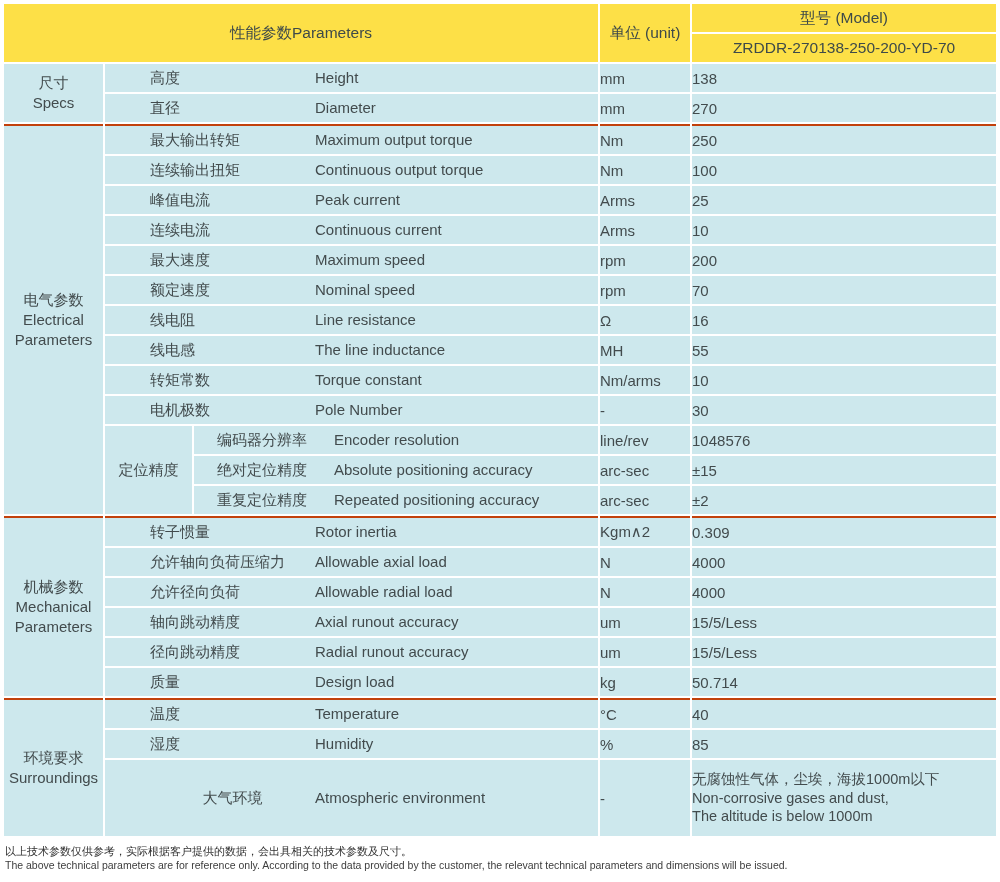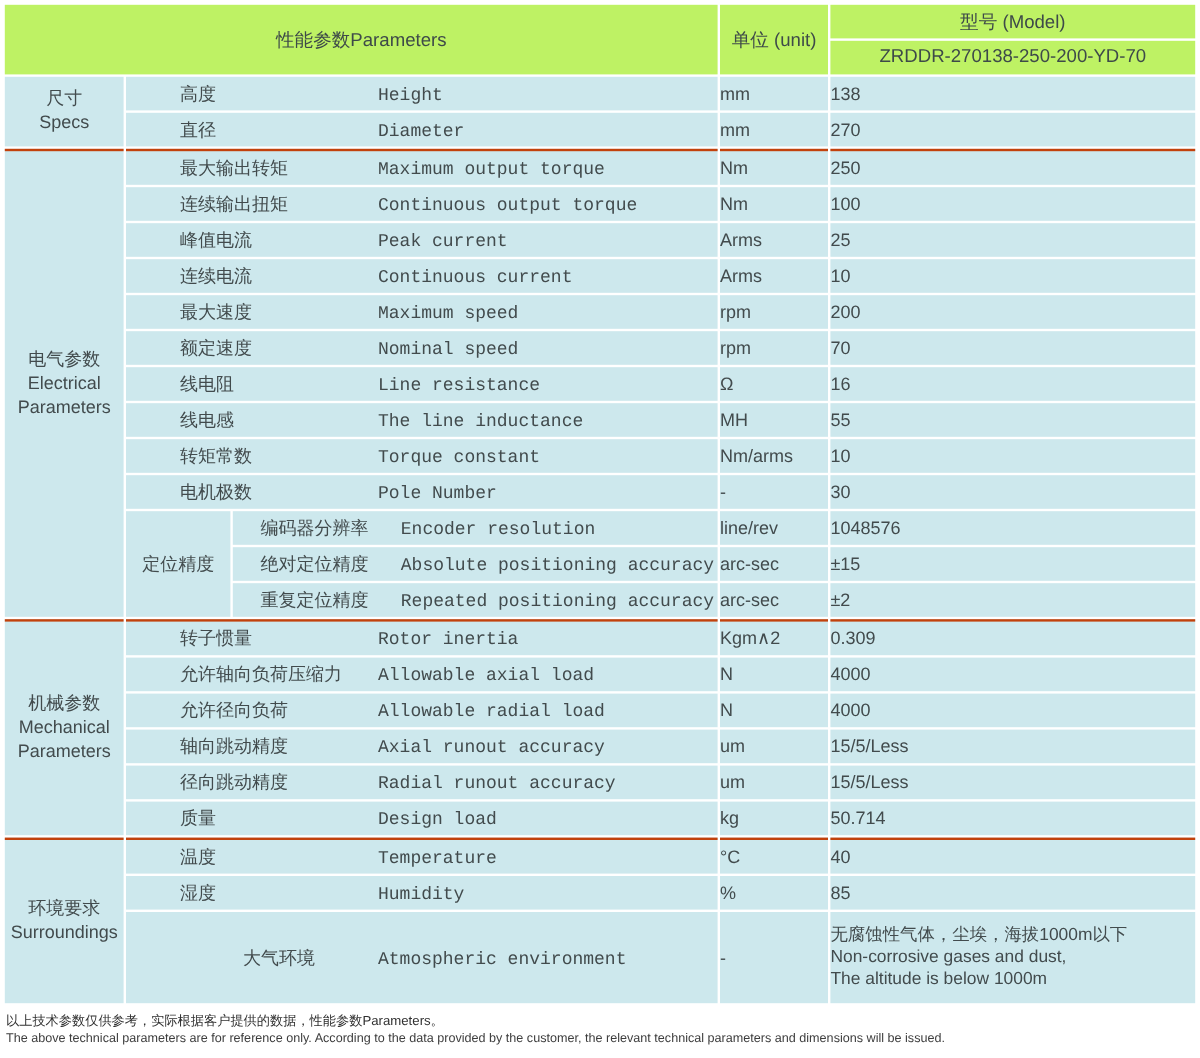--- a/index.html
+++ b/index.html
@@ -28,36 +28,36 @@
   td {
     background: #cde8ed;
     vertical-align: middle;
     font-size: 15px;
     color: #424b4d;
     padding: 0;
     overflow: hidden;
     white-space: nowrap;
   }
   td.hd {
-    background: #bef264;
+    background: #fde047;
     text-align: center;
     color: #3e4a49;
     height: 28px;
     font-size: 15.5px;
   }
   tr.body-r td { height: 28px; }
   tr.tall-r td { height: 76px; }
 
   
   tr.sect > td, td.sect { border-top: 2px solid #c2410c; }
 
   td.cat { text-align: center; line-height: 1.32; white-space: normal; }
   td.subcat { text-align: center; }
 
-  td.p { padding-left: 45px; text-align: left; font-family: Liberation Mono, monospace; }
+  td.p { padding-left: 45px; text-align: left; }
   td.p .zh { display: inline-block; width: 165px; }
   td.p.subp { padding-left: 23px; }
   td.p.subp .zh { width: 117px; }
   td.p.atmo .zh { text-align: center; }
 
   td.u, td.v { text-align: left; }
 
   td.multiline { white-space: normal; line-height: 1.28; font-size: 14.5px; }
 
   .footnotes { margin: 6px 0 0 5px; }
@@ -230,16 +230,16 @@
       <td class="v multiline">
         <div>无腐蚀性气体，尘埃，海拔1000m以下</div>
         <div>Non-corrosive gases and dust,</div>
         <div>The altitude is below 1000m</div>
       </td>
     </tr>
   </tbody>
     </table>
 
   <div class="footnotes">
-    <div class="fn-zh">以上技术参数仅供参考，实际根据客户提供的数据，性能参数Parameters。</div>
+    <div class="fn-zh">以上技术参数仅供参考，实际根据客户提供的数据，会出具相关的技术参数及尺寸。</div>
     <div class="fn-en">The above technical parameters are for reference only. According to the data provided by the customer, the relevant technical parameters and dimensions will be issued.</div>
   </div>
 </div>
 
 </body></html>

